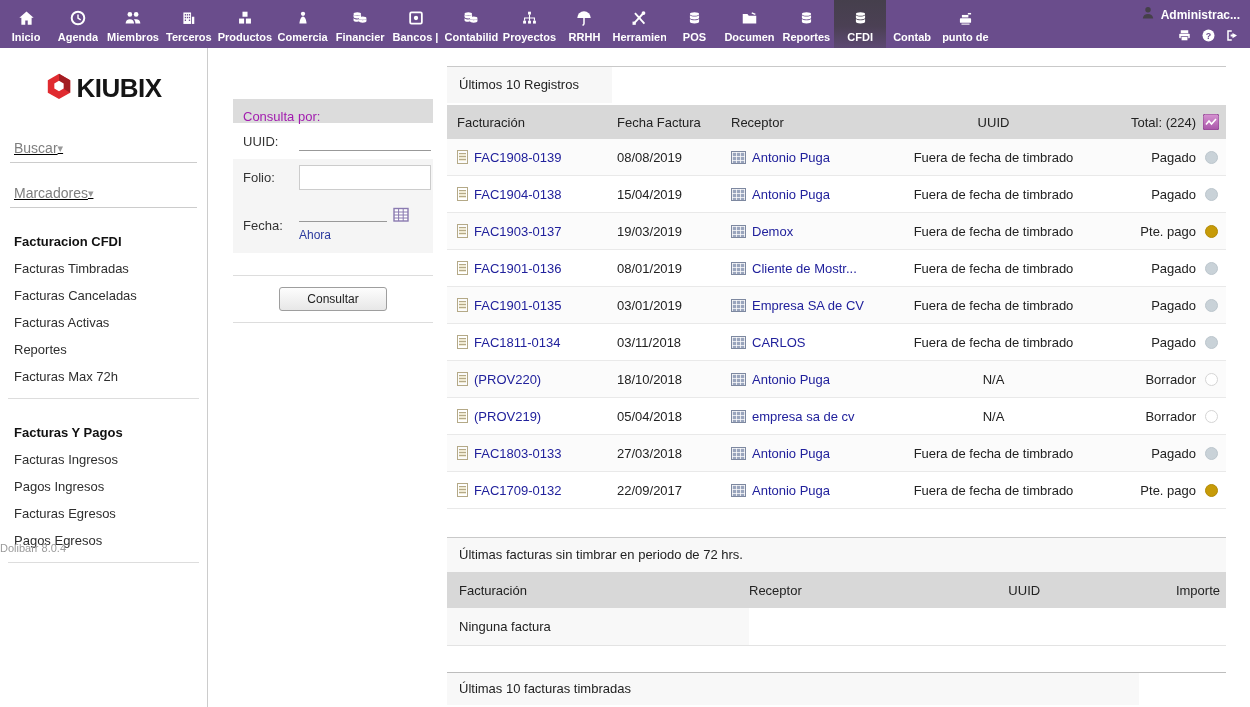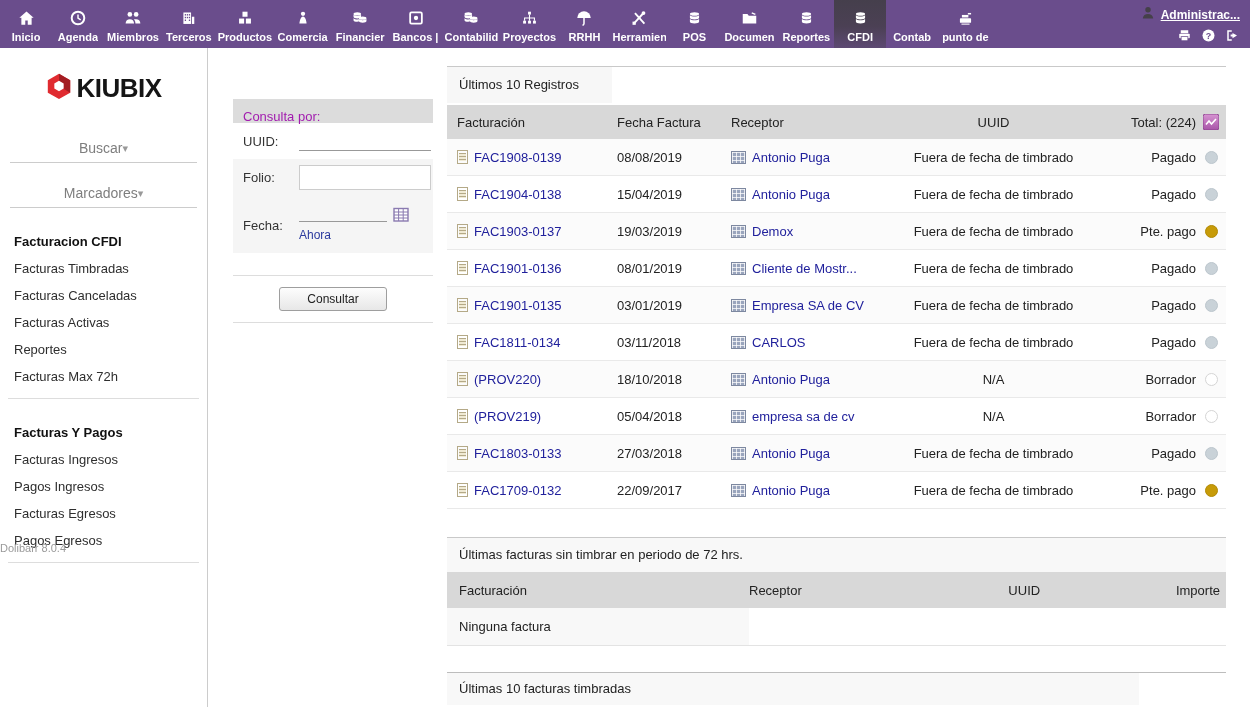--- a/index.html
+++ b/index.html
@@ -13,33 +13,33 @@
   .tn-item { flex:0 0 auto; min-width:52px; max-width:58px; padding:4px 4px 3px;
     display:flex; flex-direction:column; align-items:center; justify-content:flex-end;
     cursor:pointer; }
   .tn-item.active { background:linear-gradient(#453f4c,#4b4054 55%,#5d4973); }
   .tn-ico { height:22px; display:flex; align-items:center; justify-content:center; }
   .tn-label { font-size:11px; font-weight:bold; color:#fff; white-space:nowrap;
     overflow:hidden; max-width:54px; line-height:16px; }
   .topbar-right { margin-left:auto; padding:5px 10px 0 0; display:flex;
     flex-direction:column; align-items:flex-end; }
   .tr-user { display:flex; align-items:center; gap:5px; font-size:12px; font-weight:bold;
-    color:#fff; cursor:pointer;text-decoration:underline; }
+    color:#fff; cursor:pointer; }
   .tr-icons { display:flex; gap:9px; margin-top:4px; }
   .tr-icons span { cursor:pointer; display:flex; }
 
   
   .page { display:flex; height:659px; }
 
   
   .sidebar { width:208px; border-right:1px solid #ccc; position:relative; flex:0 0 auto; }
   .logo { margin-top:24px; display:flex; align-items:center; justify-content:center; gap:3px; }
   .logo-text { font-size:26px; font-weight:bold; color:#151515; letter-spacing:-0.5px; }
   .sb-drop { margin:0 10px; padding:4px 4px 6px 4px; border-bottom:1px solid #ccc;
-    display:flex; align-items:center; justify-content:center; cursor:pointer; }
+    display:flex; align-items:center; justify-content:flex-start; cursor:pointer;text-decoration:underline; }
   .sb-drop-label { font-size:14px; color:#7e7e7e; }
   .sb-caret { font-size:11px; color:#999; }
   .sb-drop.first { margin-top:32px; }
   .sb-drop + .sb-drop { margin-top:18px; }
   .sb-section { padding:0 0 0 14px; margin-top:26px; }
   .sb-title { font-size:13px; font-weight:bold; color:#111; margin-bottom:12px; }
   .sb-item { font-size:13px; color:#2e2e2e; margin-bottom:12px; display:block; cursor:pointer; }
   .sb-divider { border-top:1px solid #ddd; margin:14px 8px 0 8px; }
   .sb-footer { position:absolute; top:494px; width:100%; text-align:left;
     font-size:11px; color:#9a9a9a; }

